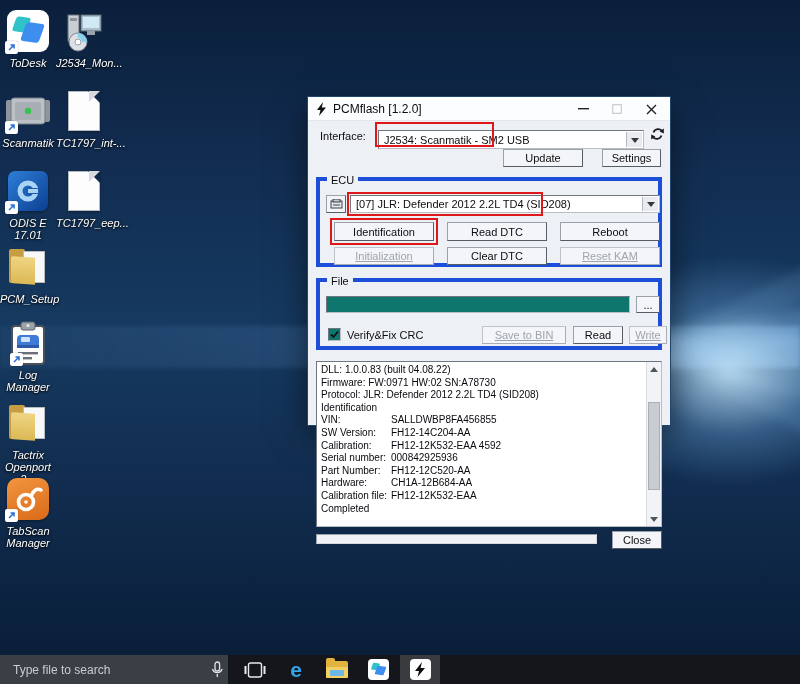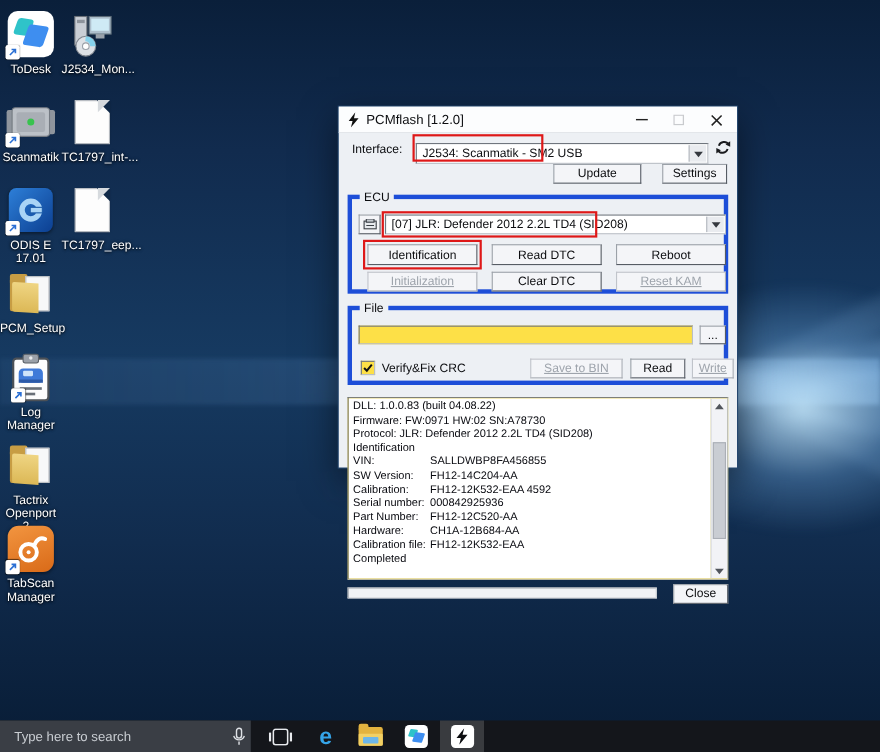--- a/index.html
+++ b/index.html
@@ -20,21 +20,21 @@
   .beam.b1 { top:300px; height:34px; transform:rotate(-13deg); opacity:.55; }
   .beam.b2 { top:336px; height:26px; transform:rotate(0deg); opacity:.7; }
   .beam.b3 { top:372px; height:34px; transform:rotate(13deg); opacity:.5; }
   .beam.b4 { top:250px; height:30px; transform:rotate(-27deg); opacity:.32; }
   .beam.b5 { top:420px; height:30px; transform:rotate(27deg); opacity:.32; }
   .glow { position:absolute; right:-90px; top:256px; width:320px; height:230px;
     background: radial-gradient(closest-side, rgba(200,235,255,.85), rgba(130,190,245,.30) 55%, transparent);
     filter: blur(4px); }
 
   
-  .dicon { position:absolute; width:56px; text-align:center; cursor:default; }
+  .dicon { position:absolute; width:56px; text-align:center; cursor:default;font-style:italic; }
   .dicon .glyphbox { position:relative; width:46px; height:46px; margin:0 auto; display:flex; align-items:center; justify-content:center; }
   .dicon .dlabel { margin-top:3px; font-size:11px; line-height:12px; color:#fff;
     text-shadow:0 1px 2px rgba(0,0,0,.85), 0 0 3px rgba(0,0,0,.6); }
   .shortcut { position:absolute; left:0; bottom:0; width:13px; height:13px; background:#fff;
     border-radius:2px; box-shadow:0 0 1px rgba(0,0,0,.6); display:flex; align-items:center; justify-content:center; }
 
   .g-todesk { width:42px; height:42px; background:#fff; border-radius:9px; position:relative; overflow:hidden; }
   .g-todesk .t1 { position:absolute; left:7px; top:7px; width:15px; height:15px; background:#2fc3c9; transform:skewX(-12deg) rotate(8deg); border-radius:3px; }
   .g-todesk .t2 { position:absolute; left:16px; top:13px; width:19px; height:19px; background:#3e8ef0; transform:skewX(-12deg) rotate(8deg); border-radius:3px; }
 
@@ -62,21 +62,21 @@
   .titlebar { position:absolute; left:0; top:0; right:0; height:24px; background:#fcfdfe;
     display:flex; align-items:center; padding-left:8px; border-bottom:1px solid #e3e6ea; }
   .titlebar .ttext { font-size:12px; margin-left:6px; }
   .wctl { position:absolute; top:0; height:24px; width:30px; display:flex; align-items:center; justify-content:center; }
   .wctl.min { right:72px; } .wctl.max { right:38px; } .wctl.close { right:4px; }
 
   .label { position:absolute; font-size:11px; }
   .btn { position:absolute; background:#f4f5f8; border:1px solid; border-color:#9ba1a8 #565c64 #565c64 #9ba1a8;
     font-size:11px; color:#0c0d10; display:flex; align-items:center; justify-content:center; }
   .btn.disabled { color:#9ea4ac; border-color:#c0c4ca #a8adb4 #a8adb4 #c0c4ca;text-decoration:underline; }
-  .sunken { background:#fde047; border:1px solid; border-color:#70767e #b9bec5 #b9bec5 #70767e; }
+  .sunken { background:#0f766e; border:1px solid; border-color:#70767e #b9bec5 #b9bec5 #70767e; }
 
   .combo { position:absolute; background:#fff; border:1px solid; border-color:#70767e #b9bec5 #b9bec5 #70767e;
     display:flex; align-items:center; padding-left:5px; font-size:11px; }
   .combo .arrowbtn { position:absolute; right:1px; top:1px; bottom:1px; width:16px; background:#e9ebef;
     border-left:1px solid #b2b7bd; display:flex; align-items:center; justify-content:center; }
   .tri-dn { width:0; height:0; border:4px solid transparent; border-top:5px solid #34383e; margin-top:4px; }
 
   .group { position:absolute; border:4px solid #1d4ed8; }
   .group .glabel { position:absolute; top:-7px; left:7px; background:#edf0f4; padding:0 4px; font-size:11px; }
 
@@ -388,21 +388,21 @@
       <span class="sthumb" style="top:40px;height:88px"></span>
     </div>
   </div>
 
   <div class="progress"></div>
   <button class="btn" style="left:304px;top:434px;width:50px;height:18px">Close</button>
 </div>
 
 <div class="taskbar">
   <div class="searchbox">
-    <span class="stext">Type here to search</span>
+    <span class="stext">Type file to search</span>
   </div>
   <span style="position:absolute;left:210px;top:6px">
     <svg width="14" height="17">
       <rect x="5" y="1" width="4.6" height="9" rx="2.3" fill="none" stroke="#dfe2e6" stroke-width="1.3"></rect>
       <path d="M2.5 8 a5 5 0 0 0 9.6 0" fill="none" stroke="#dfe2e6" stroke-width="1.3"></path>
       <line x1="7.3" y1="13" x2="7.3" y2="16" stroke="#dfe2e6" stroke-width="1.3"></line>
     </svg>
   </span>
   <div class="tbicon" style="left:235px">
     <svg width="22" height="16">

